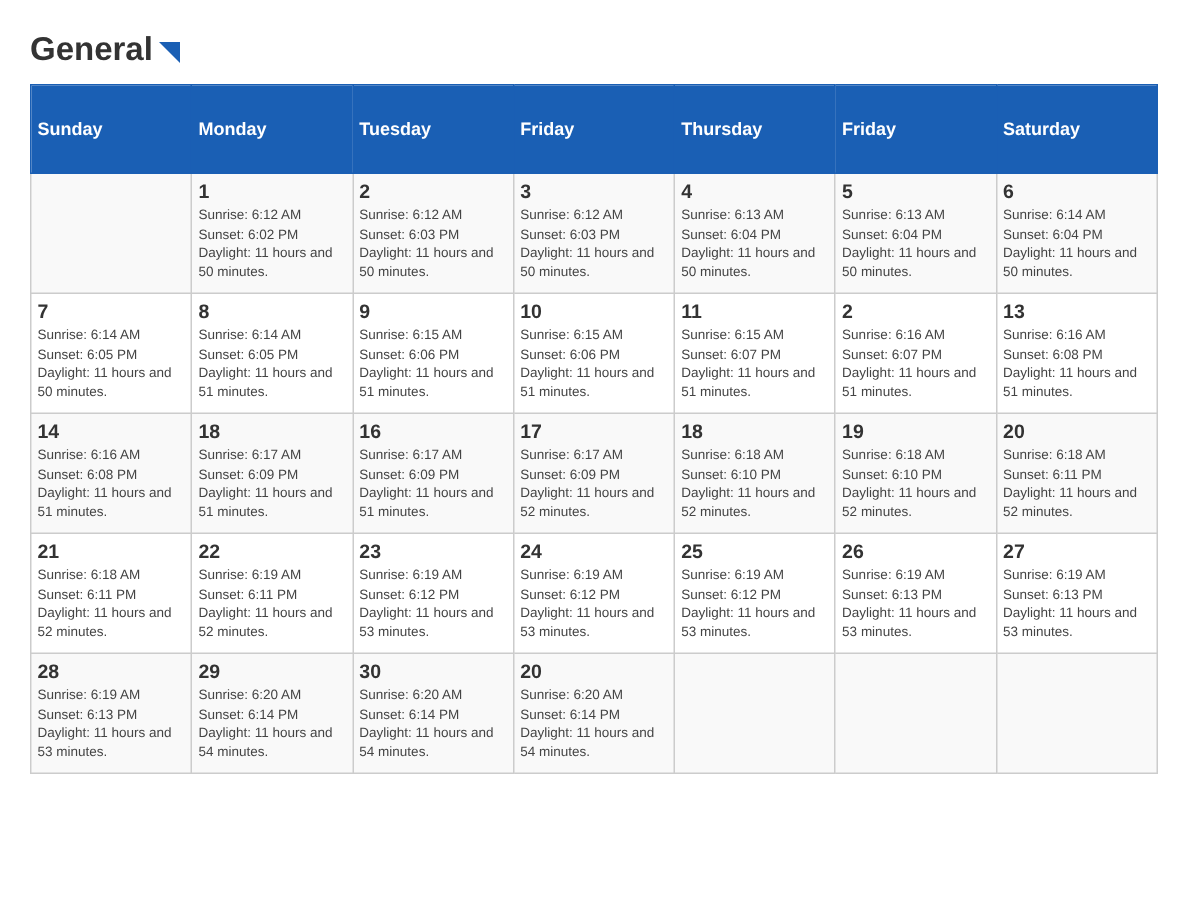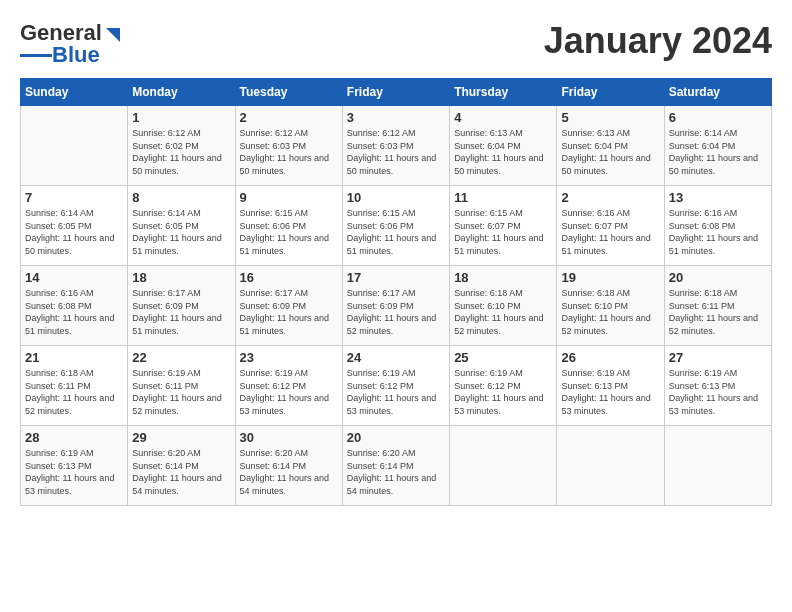--- a/index.html
+++ b/index.html
@@ -35,21 +35,21 @@
     }
     table {
       width: 100%;
       border-collapse: collapse;
       table-layout: fixed;
     }
     thead tr th {
       background: #1a5fb4;
       color: #fff;
       font-size: 12px;
-      padding: 6px 4px;
+      padding: 22px 4px;
       text-align: left;
       border: 1px solid #1a5fb4;
     }
     tbody tr td {
       vertical-align: top;
       border: 1px solid #ccc;
       padding: 4px 4px;
       font-size: 9.5px;
       color: #333;
       height: 80px;
@@ -77,27 +77,22 @@
 <body>
 
 <div class="header">
   <div class="logo">
     <div style="display:flex; align-items:flex-end;">
       <span style="font-size:22px; font-weight:bold; color:#333;">General</span>
       <svg width="20" height="20" viewBox="0 0 20 20">
         <polygon points="4,2 18,2 18,16" fill="#1a5fb4"></polygon>
       </svg>
     </div>
-    <div style="display:flex; align-items:center; margin-top:-4px;">
-      <div style="width:32px; height:3px; background:#1a5fb4; margin-right:0;"></div>
-      <span style="font-size:22px; font-weight:bold; color:#1a5fb4; margin-left:0;">Blue</span>
-    </div>
   </div>
   <div class="title-block">
-    <div class="month-title">January 2024</div>
   </div>
 </div>
 
 <table>
   <thead>
     <tr id="header-row">
         <th>Sunday</th>
         <th>Monday</th>
         <th>Tuesday</th>
         <th>Friday</th>

